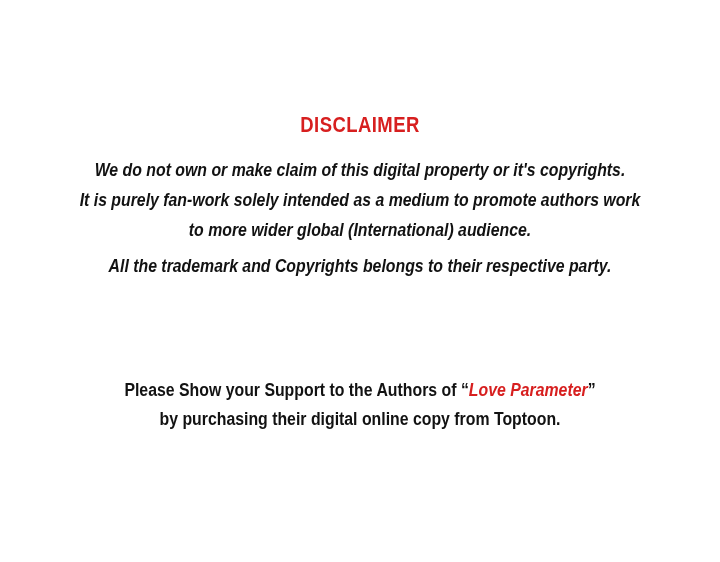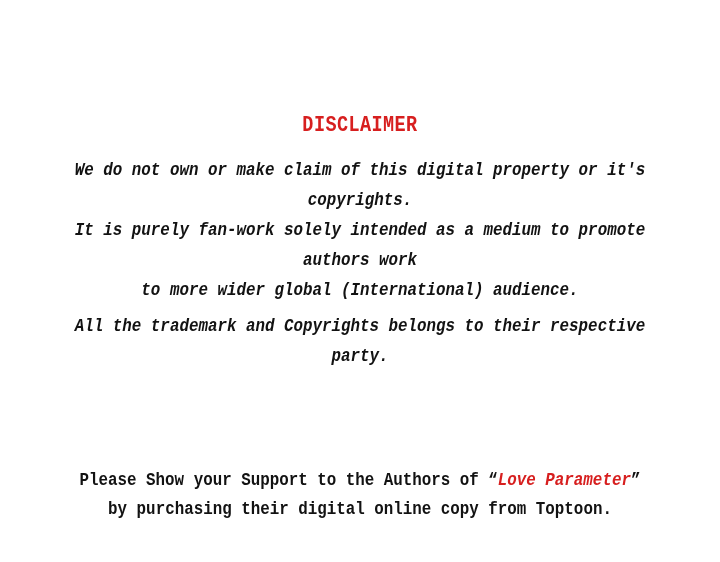--- a/index.html
+++ b/index.html
@@ -6,21 +6,21 @@
     margin: 0;
     padding: 0;
     background: #ffffff;
   }
   .page {
     position: relative;
     width: 720px;
     height: 562px;
     background: #ffffff;
     overflow: hidden;
-    font-family: Liberation Mono, monospace;
+    font-family: Liberation Sans, sans-serif;
     color: #121212;
   }
   .condensed {
     transform: scaleX(0.88);
     transform-origin: 50% 50%;
   }
   .disclaimer-title {
     margin: 0;
     padding-top: 113px;
     text-align: center;

